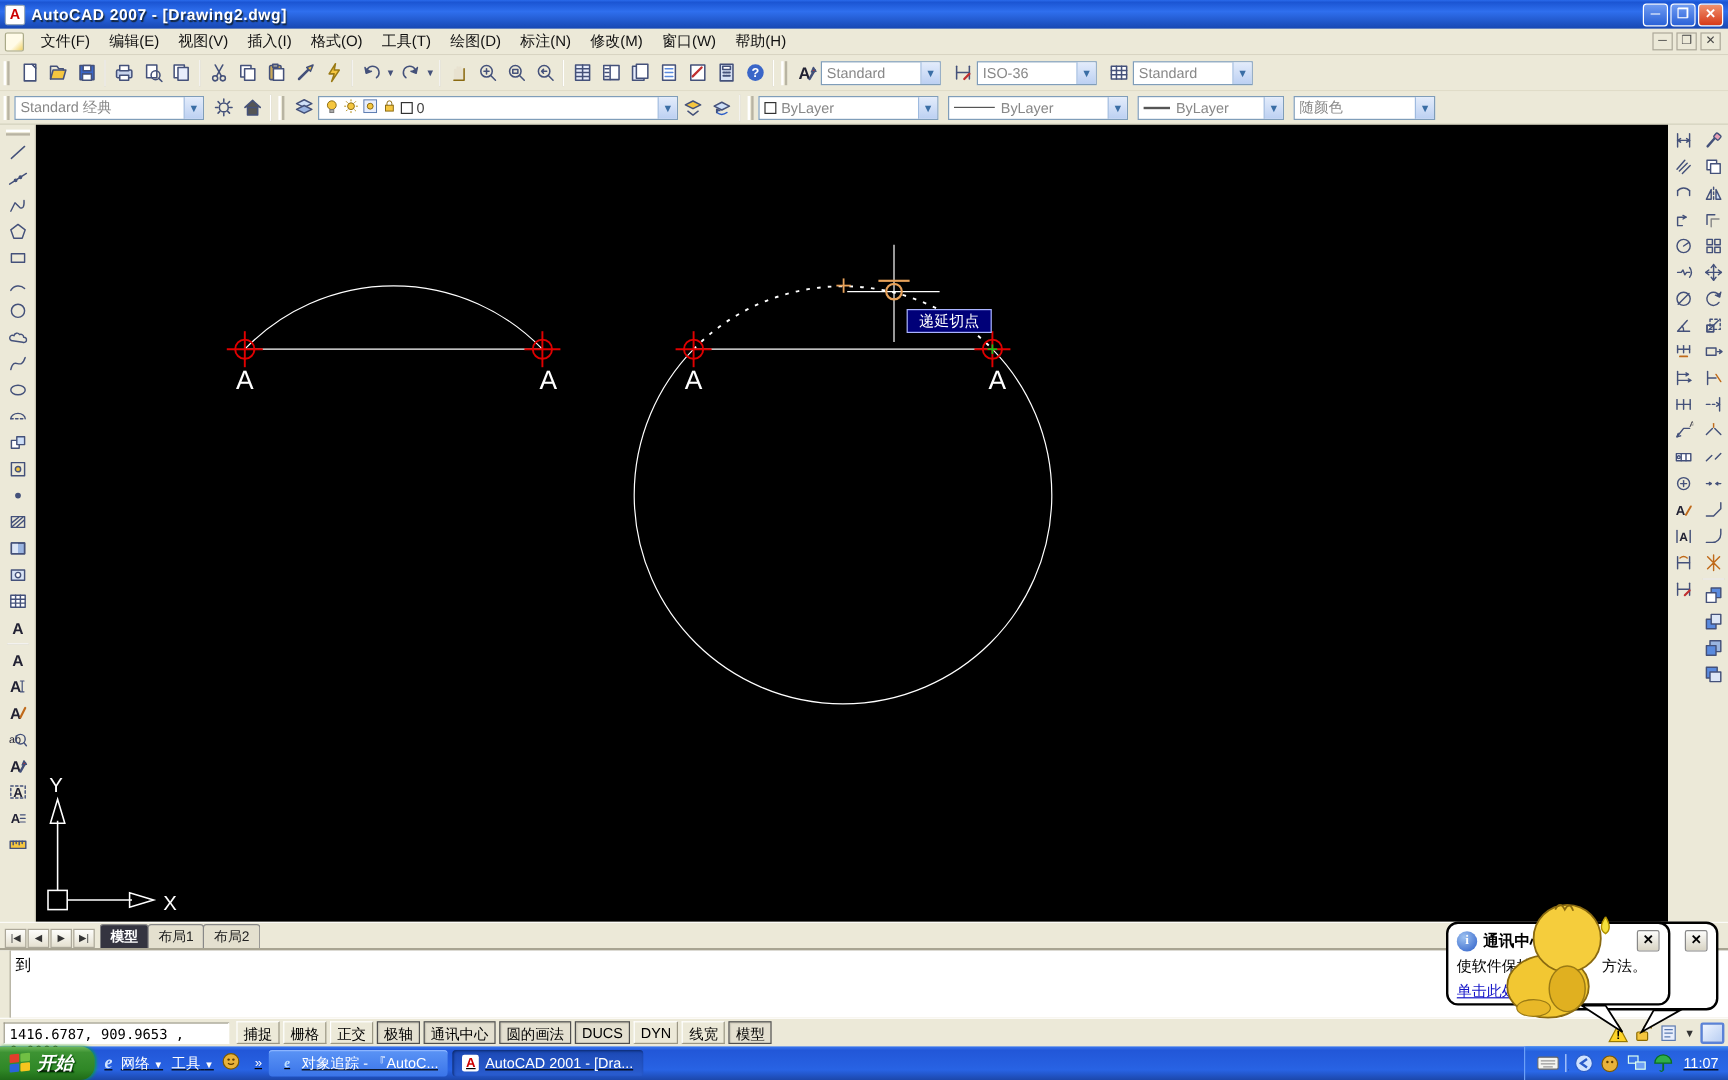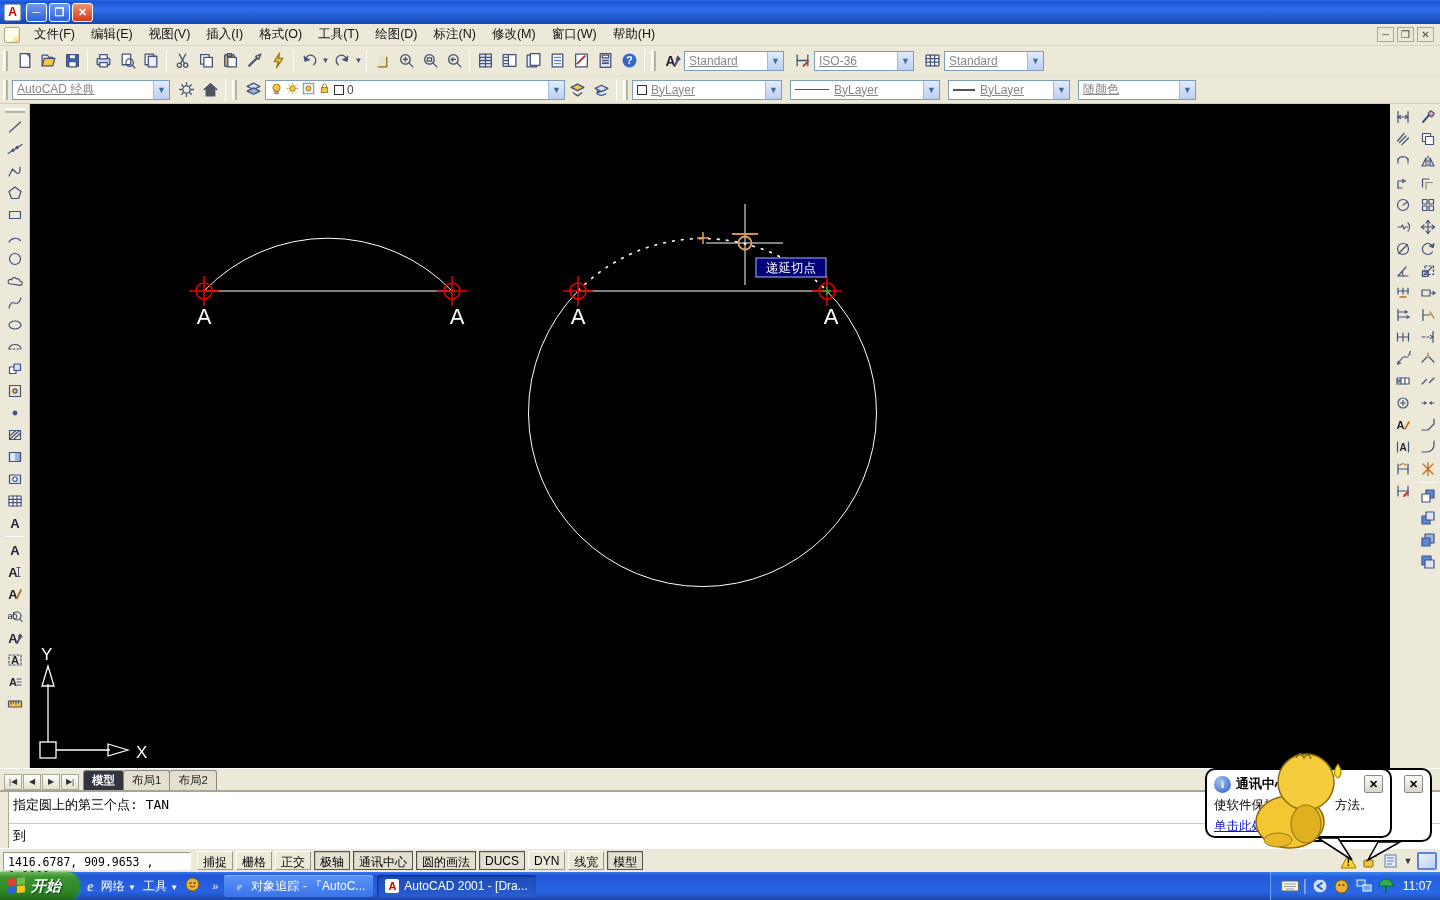--- a/index.html
+++ b/index.html
@@ -25,21 +25,21 @@
   .tbrow { background:#ece9d8; display:flex; align-items:center; }
   .tbrow1 { height:30px; border-bottom:1px solid #e0dcc8; }
   .tbrow2 { height:28px; border-bottom:1px solid #cfccba; }
   .grip { width:5px; height:20px; margin:0 4px 0 3px; border-left:2px solid #fff; border-right:2px solid #b8b4a2; }
   .tbtn { width:24px; height:24px; display:flex; align-items:center; justify-content:center; border:1px solid transparent; border-radius:2px; }
   .tbtn svg { width:17px; height:17px; }
   .tbtn svg * { stroke:#44517a; fill:none; stroke-width:1.2; stroke-linecap:round; stroke-linejoin:round; }
   .tsep { width:1px; height:22px; background:#b8b4a2; border-right:1px solid #fff; margin:0 3px; }
   .ddarrow { width:9px; height:24px; font-size:8px; color:#44517a; display:flex; align-items:center; justify-content:center; }
   .combo { height:20px; background:#fff; border:1px solid #7f9db9; display:flex; align-items:center; font-size:12px; color:#888; padding-left:4px; position:relative; }
-  .combo .val { flex:1; white-space:nowrap; overflow:hidden;text-decoration:underline; }
+  .combo .val { flex:1; white-space:nowrap; overflow:hidden; }
   .combo .arrow { width:16px; height:18px; background:linear-gradient(180deg,#e3ecfb,#bcd0f2); border-left:1px solid #9ebadf; color:#3a6ea5; font-size:9px; display:flex; align-items:center; justify-content:center; }
   .swatch { width:10px; height:10px; border:1px solid #333; background:#fff; margin-right:4px; flex:none; }
   .ltline { width:34px; height:1px; background:#555; margin-right:5px; flex:none; }
   .lwline { width:22px; height:2px; background:#555; margin-right:5px; flex:none; }
 
   
   .main { display:flex; height:664px; }
   .vstrip { background:#ece9d8; display:flex; flex-direction:column; align-items:center; padding-top:2px; }
   .vstrip .hgrip { width:20px; height:5px; margin:2px 0 3px; border-top:2px solid #fff; border-bottom:2px solid #b8b4a2; }
   .leftstrip { width:30px; border-right:1px solid #c8c4b2; }
@@ -68,21 +68,21 @@
   
   .statusbar { height:24px; background:#ece9d8; border-top:1px solid #fff; display:flex; align-items:center; padding:0 3px; font-size:12px; }
   .coords { width:188px; height:18px; background:#fff; border:1px solid; border-color:#9b9784 #fff #fff #9b9784; font-family:"DejaVu Sans Mono","Liberation Mono",monospace; font-size:11.5px; padding:2px 4px 0; color:#000; margin-right:6px; }
   .toggle { height:19px; padding:2px 5px 0; margin-right:3px; font-size:12px; color:#000; background:#ece9d8; border:1px solid; border-color:#fff #9b9784 #9b9784 #fff; }
   .toggle.pressed { border:1px solid #505050; background:#e4e0d0; box-shadow:inset 1px 1px 1px #c8c4b4; }
   .traygrp { margin-left:auto; display:flex; align-items:center; gap:3px; }
   .trayic { width:18px; height:18px; display:flex; align-items:center; justify-content:center; }
   .cleanbtn { width:20px; height:18px; border:2px solid #5a82d8; background:linear-gradient(135deg,#eef4ff,#b8cef2); border-radius:2px; }
 
   
-  .taskbar { height:28px; background:linear-gradient(180deg,#3a77ef 0%,#2257d8 12%,#2863e4 70%,#1c47ab 100%); display:flex; align-items:center; }
+  .taskbar { height:28px; background:linear-gradient(180deg,#3a77ef 0%,#2257d8 12%,#2863e4 70%,#1c47ab 100%); display:flex; align-items:center;text-decoration:underline; }
   .startbtn { height:28px; padding:0 18px 0 8px; border-radius:0 12px 12px 0; background:linear-gradient(180deg,#6fb95c 0%,#3d9333 18%,#2f8726 70%,#1f6a18 100%); box-shadow:1px 0 3px #0a3; display:flex; align-items:center; gap:5px; color:#fff; font-style:italic; font-weight:bold; font-size:15px; text-shadow:1px 1px 1px #054a05; }
   .flag { width:18px; height:16px; display:grid; grid-template-columns:8px 8px; grid-template-rows:7px 7px; gap:1px; transform:skewY(-6deg); }
   .flag i { border-radius:1px; }
   .ql { display:flex; align-items:center; gap:7px; padding:0 8px; color:#fff; font-size:12px; }
   .ql .e { font-family:"Liberation Serif",serif; font-weight:bold; font-style:italic; color:#cfe2ff; font-size:15px; }
   .ql .dd { font-size:8px; }
   .chev { color:#fff; font-size:11px; margin:0 4px; }
   .taskbtn { height:22px; margin:0 2px; padding:0 8px; border-radius:3px; background:linear-gradient(180deg,#5b94f6,#3a74e8); box-shadow:inset 0 1px 0 #8ab4ff; color:#fff; font-size:12px; display:flex; align-items:center; gap:5px; max-width:160px; }
   .taskbtn.active { background:linear-gradient(180deg,#1c49b5,#2a5dd0); box-shadow:inset 1px 1px 2px #0c2a70; }
   .taskbtn .ticon { width:14px; height:14px; flex:none; border-radius:2px; font-size:11px; line-height:14px; text-align:center; }
@@ -102,20 +102,21 @@
   .tails { position:absolute; left:1290px; top:830px; width:150px; height:40px; z-index:51; }
   .duck { position:absolute; left:1248px; top:750px; width:108px; height:102px; z-index:53; }
 </style>
 </head>
 <body>
 
 <div class="app">
 
   <div class="titlebar">
     <div class="appicon">A</div>
+    <div class="title">AutoCAD 2007 - [Drawing2.dwg]</div>
     <div class="winbtns">
       <div class="winbtn">─</div>
       <div class="winbtn">❐</div>
       <div class="winbtn close">✕</div>
     </div>
   </div>
 
   <div class="menubar">
     <div class="dwgicon"></div>
     <div id="menu-items" style="display:flex;">
@@ -340,21 +341,21 @@
       </div>
     <div class="combo" style="width:100px">
       <span class="val">Standard</span>
         <span class="arrow">▼</span>
     </div>
   </div>
 
   <div class="tbrow tbrow2">
     <div class="grip"></div>
     <div class="combo" style="width:158px">
-      <span class="val">AutoCAD 经典</span>
+      <span class="val">Standard 经典</span>
         <span class="arrow">▼</span>
     </div>
     <div class="tbtn" id="ic-gear" style="margin-left:4px">
         <svg viewBox="0 0 16 16">
           <circle cx="8" cy="8" r="3.5"></circle>
           <path d="M8 1.5 v2 M8 12.5 v2 M1.5 8 h2 M12.5 8 h2 M3.5 3.5 l1.4 1.4 M11.1 11.1 l1.4 1.4 M12.5 3.5 l-1.4 1.4 M4.9 11.1 l-1.4 1.4"></path>
         </svg>
       </div>
     <div class="tbtn" id="ic-house">
         <svg viewBox="0 0 16 16">
@@ -952,21 +953,20 @@
     <div id="layout-tabs" style="display:flex;margin-left:4px;">
         <div class="tab active">模型</div>
         <div class="tab">布局1</div>
         <div class="tab">布局2</div>
       </div>
   </div>
 
   <div class="cmd">
     <div class="splitter"></div>
     <div class="lines">
-      <div class="hist">指定圆上的第三个点: TAN</div>
       <div class="inline">到</div>
     </div>
   </div>
 
   <div class="statusbar">
     <div class="coords">1416.6787, 909.9653 , 0.0000</div>
     <div id="status-toggles" style="display:flex;">
         <div class="toggle">捕捉</div>
         <div class="toggle">栅格</div>
         <div class="toggle">正交</div>

